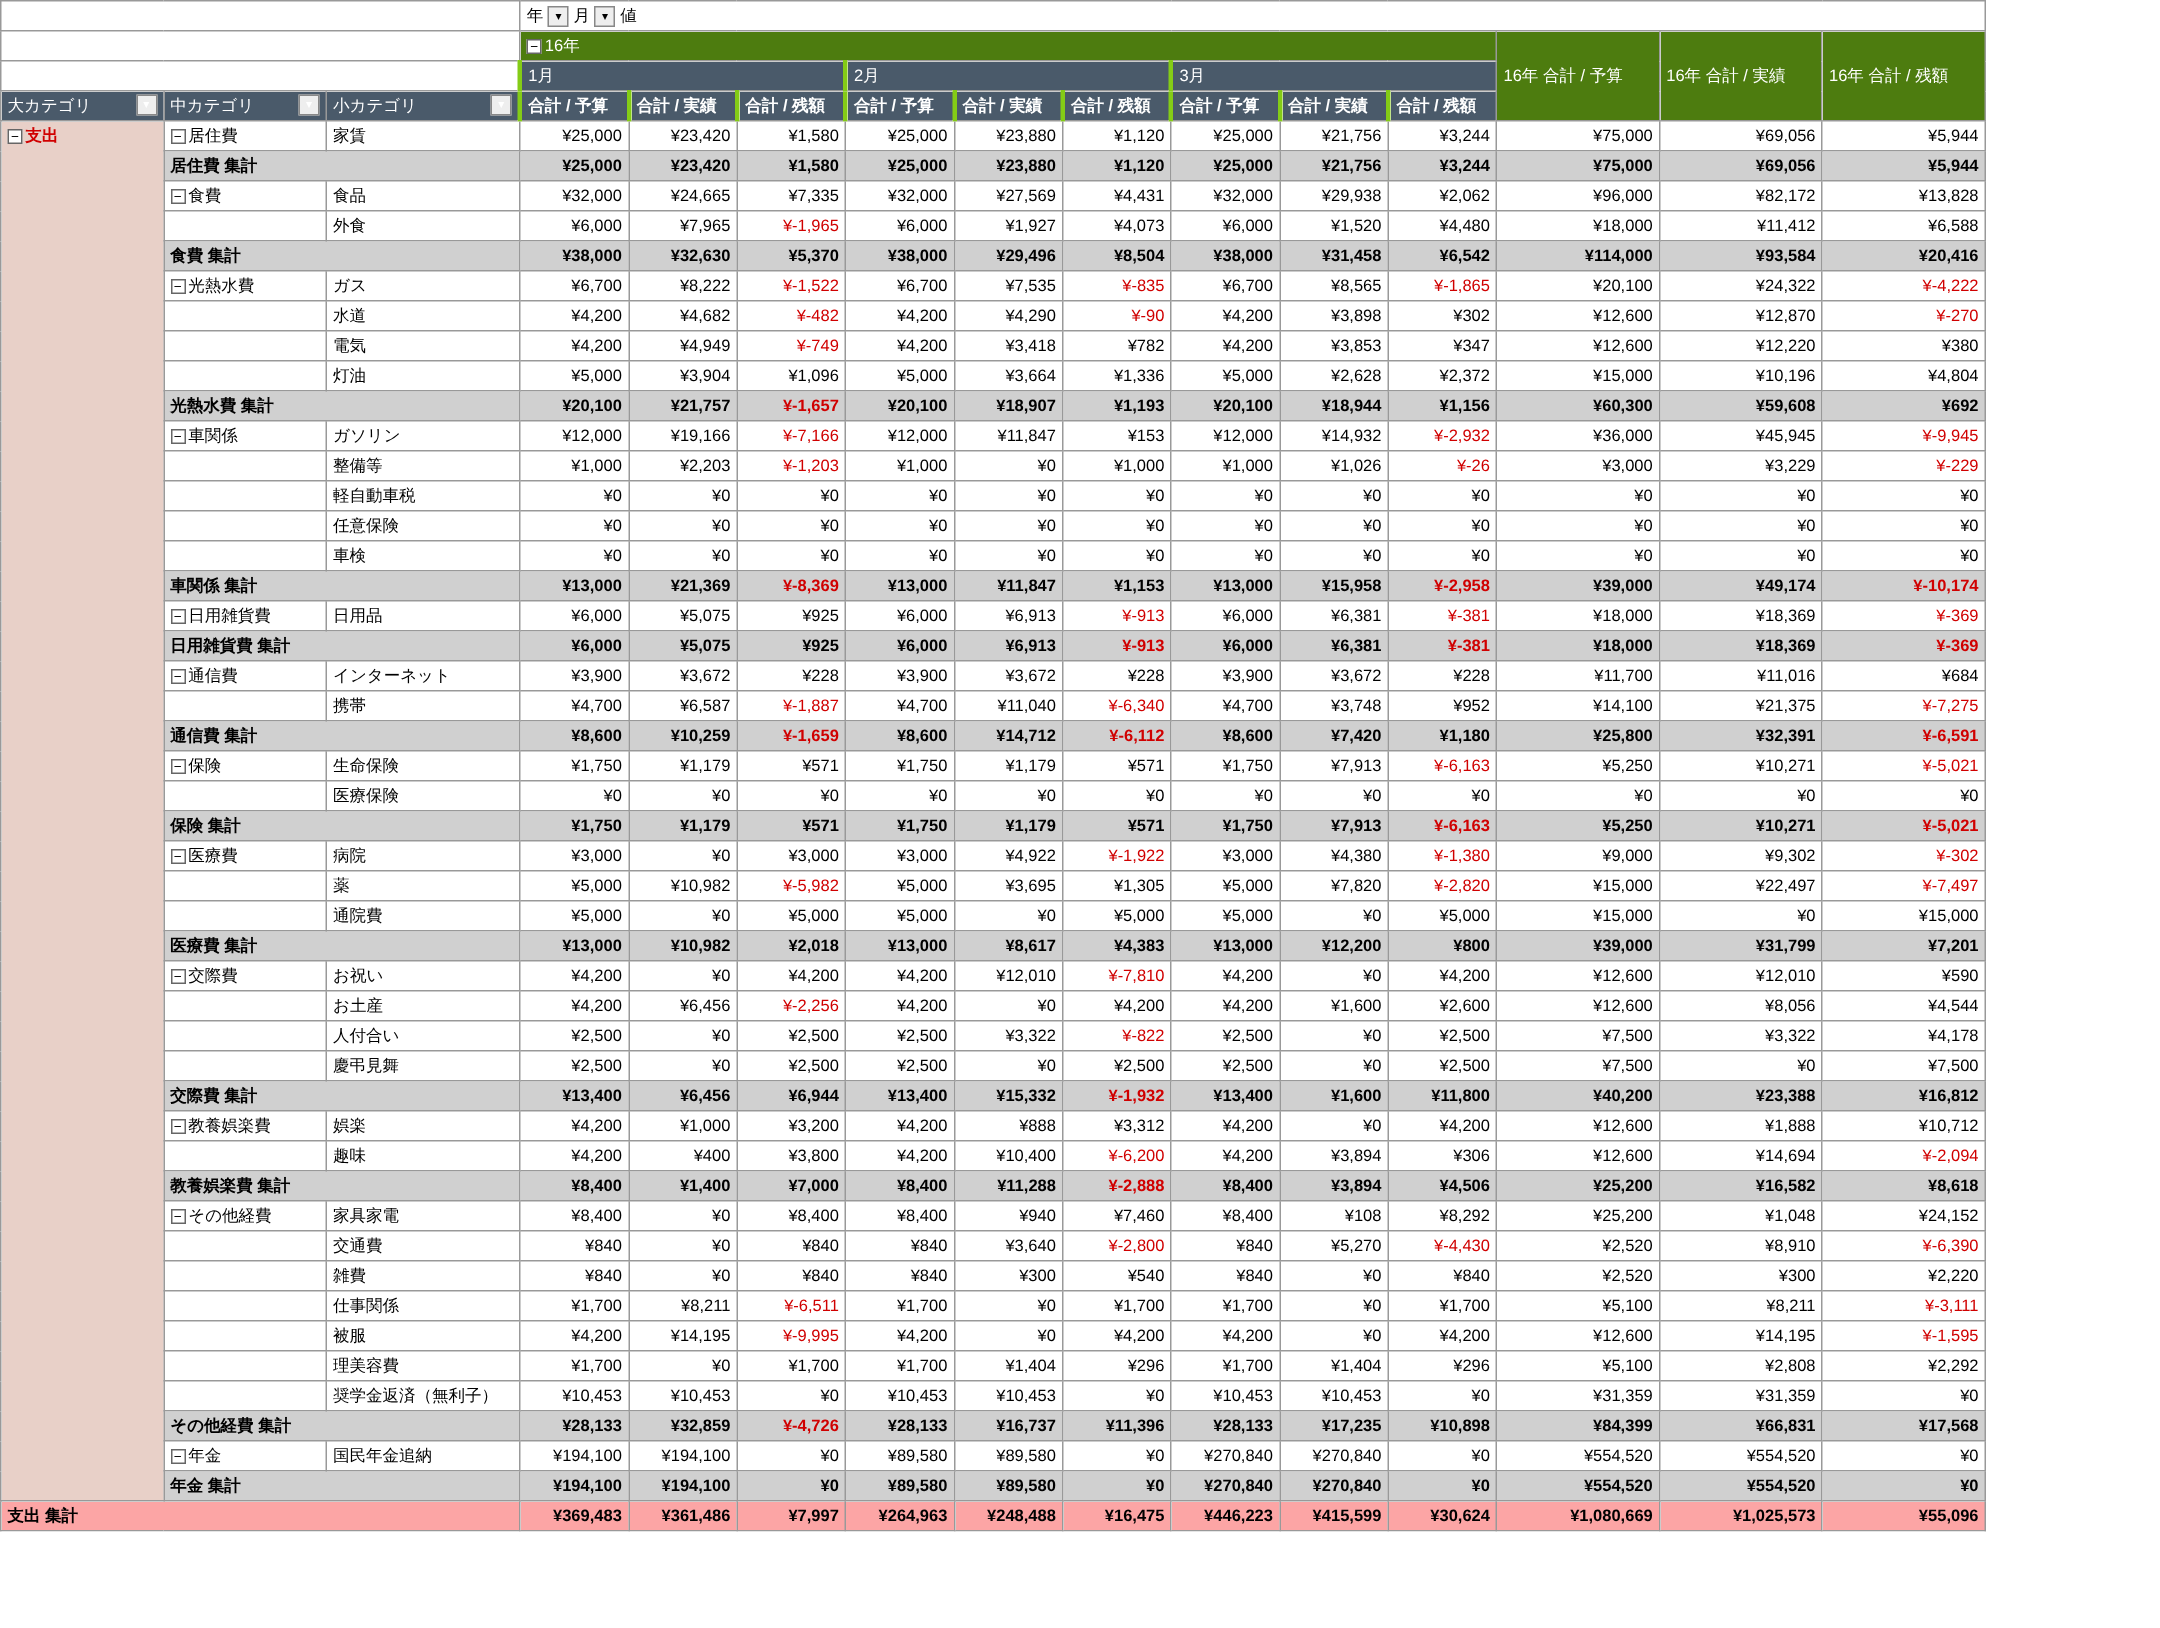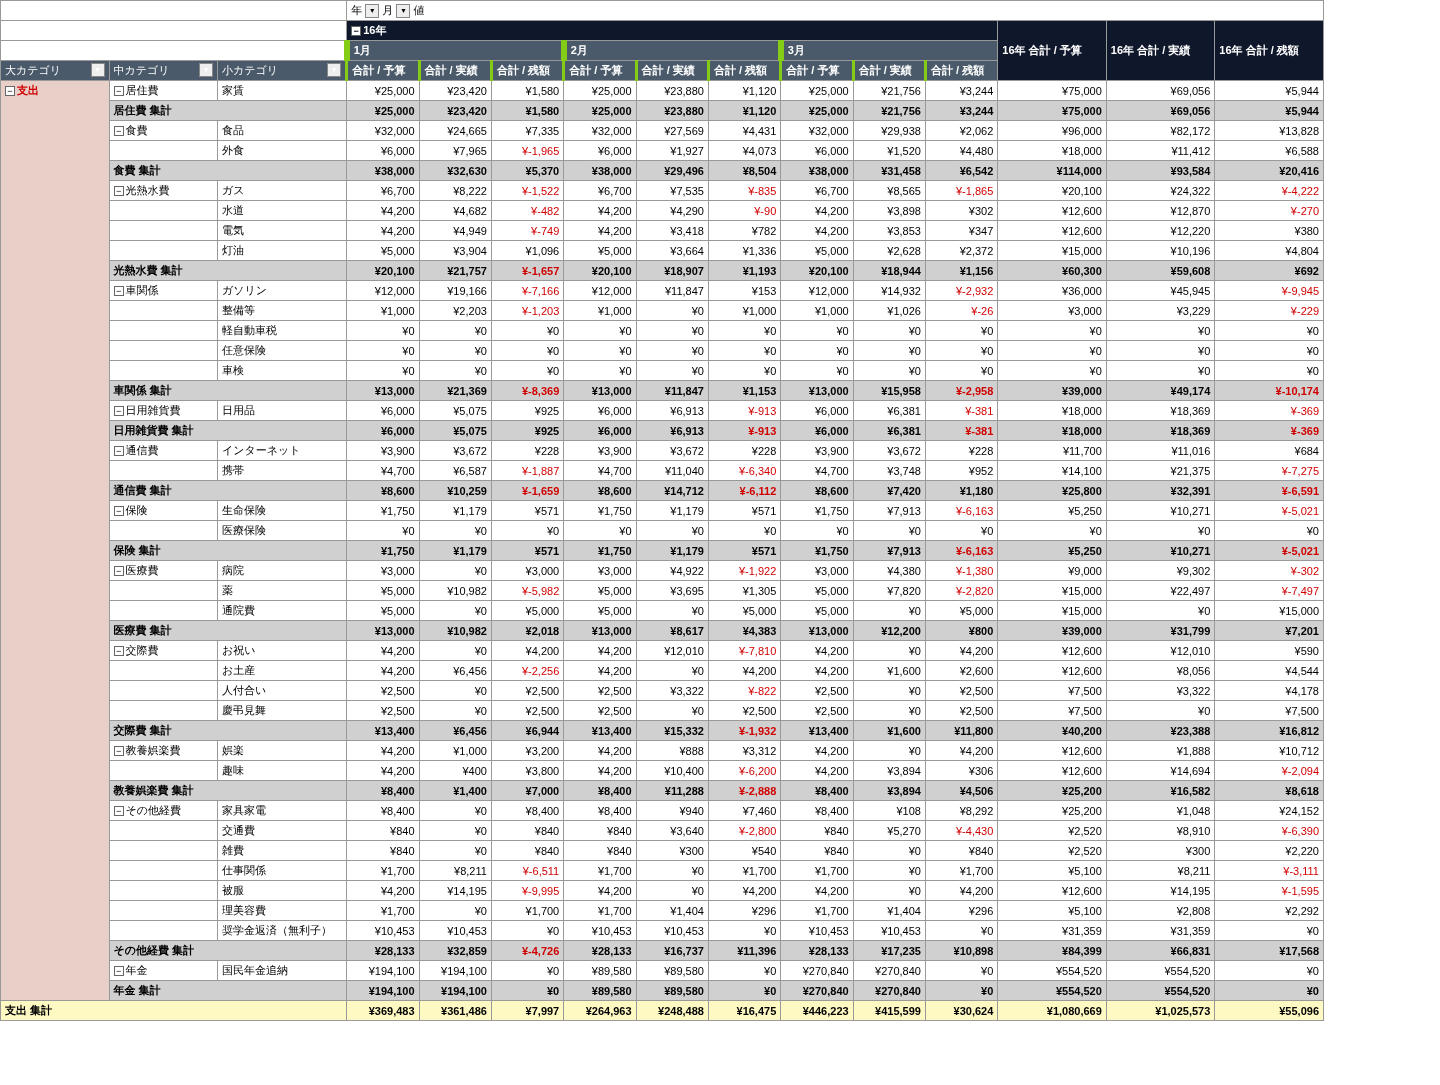--- a/index.html
+++ b/index.html
@@ -1,24 +1,24 @@
 <!DOCTYPE html>
 <html><head>
 <meta charset="utf-8">
 <style>
 * { box-sizing: border-box; margin: 0; padding: 0; }
 body { font-family: "Meiryo", "MS PGothic", sans-serif; font-size: 11px; background: #fff; }
 table { border-collapse: collapse; width: 1324px; }
 td, th { border: 1px solid #999; padding: 2px 4px; height: 20px; white-space: nowrap; overflow: hidden; }
-.hdr-top { background: #0f172a; color: #fff; font-weight: bold; text-align: left; }
+.hdr-top { background: #4d7c0f; color: #fff; font-weight: normal; text-align: left; }
 .hdr-col { background: #4a5a6a; color: #fff; font-weight: bold; border-left: 3px solid #84cc16; }
-.hdr-month { background: #4a5a6a; color: #fff; font-weight: bold; text-align: left; border-left: 6px solid #84cc16; }
+.hdr-month { background: #4a5a6a; color: #fff; font-weight: normal; text-align: left; border-left: 3px solid #84cc16; }
 .hdr-cat { background: #4a5a6a; color: #fff; font-weight: normal; text-align: left; }
 .subtotal { background: #d0d0d0; font-weight: bold; }
-.grand { background: #fef9c3; font-weight: bold; }
+.grand { background: #fca5a5; font-weight: bold; }
 .num { text-align: right; }
 .neg { color: #d00000; }
 .cat-shisu { color: #d00000; font-weight: bold; }
 .cat-left { background: #e8d0c8; vertical-align: top; }
 .cat-mid { background: #fff; vertical-align: top; margin-top: 15px; }
 .minus { display: inline-block; width: 10px; height: 10px; border: 1px solid #666; text-align: center; line-height: 8px; font-size: 9px; margin-right: 2px; background: #fff; color: #000; }
 .filter-btn { display: inline-block; width: 14px; height: 14px; border: 1px solid #888; background: #eee; float: right; font-size: 8px; text-align: center; line-height: 12px; }
 .drop-btn { display: inline-block; width: 14px; height: 14px; border: 1px solid #888; background: #eee; font-size: 8px; text-align: center; line-height: 12px; vertical-align: middle; }
 .col-metric { width: 70px; }
 .col-cat { width: 105px; }

